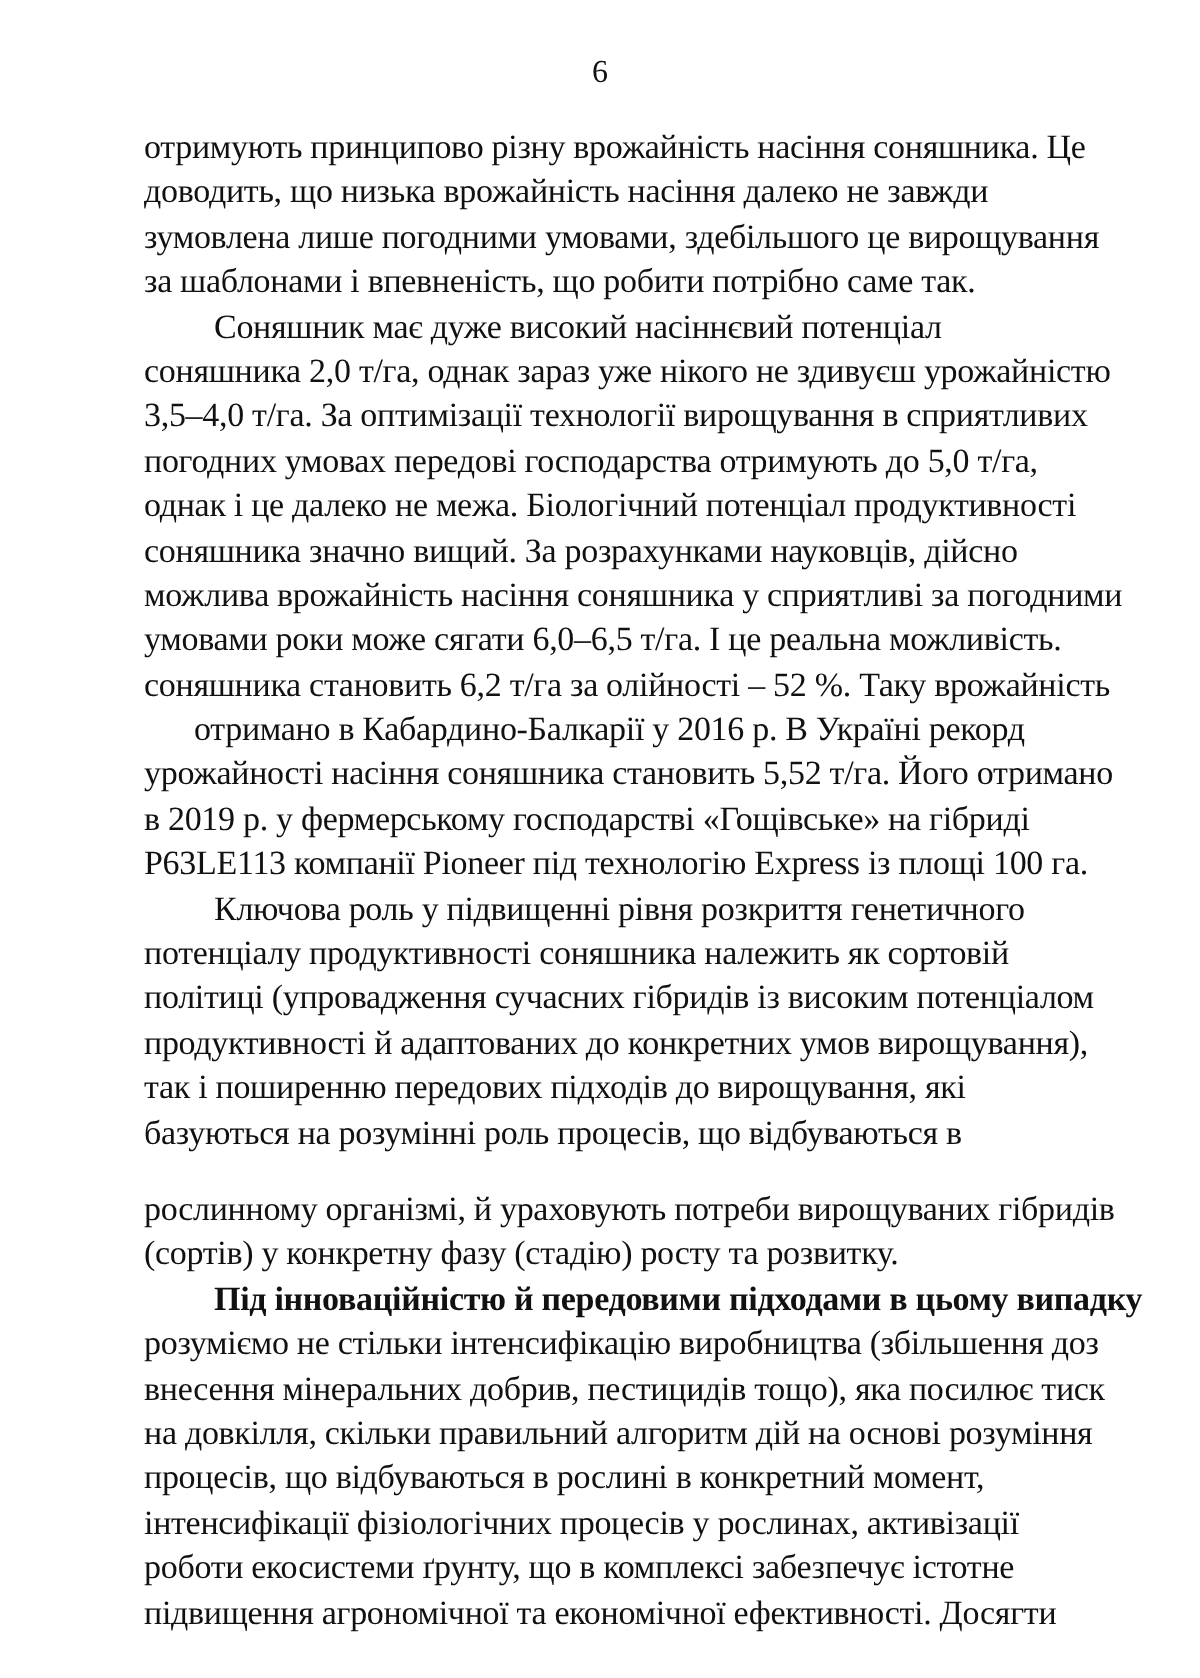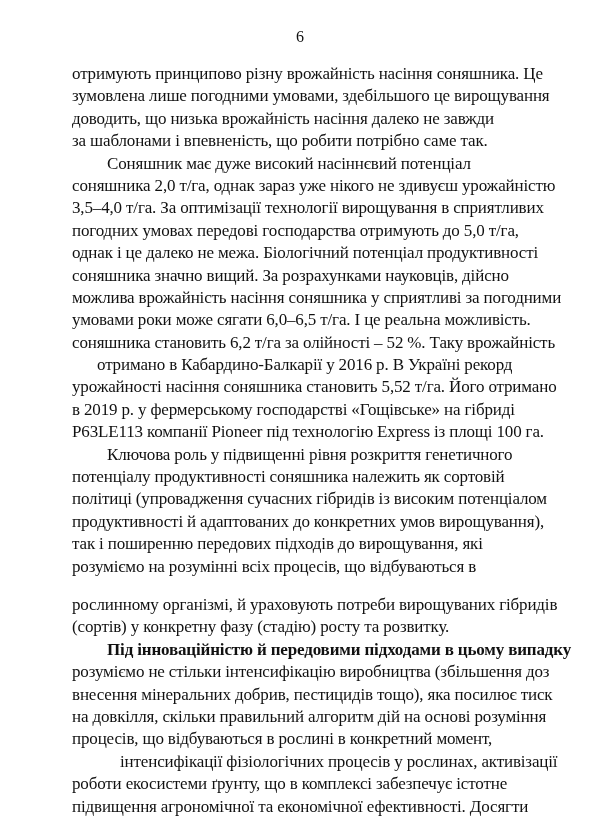--- a/index.html
+++ b/index.html
@@ -55,22 +55,22 @@
 </style>
 </head>
 <body>
 
 <div class="page-number">6</div>
 
 <div class="content">
 
   <div class="para">
     <span class="line" style="text-align-last: left;">отримують принципово різну врожайність насіння соняшника. Це</span>
+    <span class="line" style="text-align-last: left;">доводить, що низька врожайність насіння далеко не завжди</span>
     <span class="line" style="text-align-last: left;">зумовлена лише погодними умовами, здебільшого це вирощування</span>
-    <span class="line" style="text-align-last: left;">доводить, що низька врожайність насіння далеко не завжди</span>
     <span class="line last">за шаблонами і впевненість, що робити потрібно саме так.</span>
   </div>
 
   <div class="para">
     <span class="line first" style="text-align-last: left;">Соняшник має дуже високий насіннєвий потенціал</span>
     <span class="line" style="text-align-last: left;">соняшника 2,0 т/га, однак зараз уже нікого не здивуєш урожайністю</span>
     <span class="line" style="text-align-last: left;">3,5–4,0 т/га. За оптимізації технології вирощування в сприятливих</span>
     <span class="line" style="text-align-last: left;">погодних умовах передові господарства отримують до 5,0 т/га,</span>
     <span class="line" style="text-align-last: left;">однак і це далеко не межа. Біологічний потенціал продуктивності</span>
     <span class="line" style="text-align-last: left;">соняшника значно вищий. За розрахунками науковців, дійсно</span>
@@ -82,30 +82,30 @@
     <span class="line" style="text-align-last: left;">в 2019 р. у фермерському господарстві «Гощівське» на гібриді</span>
     <span class="line last">P63LE113 компанії Pioneer під технологію Express із площі 100 га.</span>
   </div>
 
   <div class="para">
     <span class="line first" style="text-align-last: left;">Ключова роль у підвищенні рівня розкриття генетичного</span>
     <span class="line" style="text-align-last: left;">потенціалу продуктивності соняшника належить як сортовій</span>
     <span class="line" style="text-align-last: left;">політиці (упровадження сучасних гібридів із високим потенціалом</span>
     <span class="line" style="text-align-last: left;">продуктивності й адаптованих до конкретних умов вирощування),</span>
     <span class="line" style="text-align-last: left;">так і поширенню передових підходів до вирощування, які</span>
-    <span class="line" style="text-align-last: left;">розуміємо на розумінні всіх процесів, що відбуваються в</span>
+    <span class="line" style="text-align-last: left;">базуються на розумінні роль процесів, що відбуваються в</span>
     <span class="line" style="text-align-last: left; margin-top: 16px;">рослинному організмі, й ураховують потреби вирощуваних гібридів</span>
     <span class="line last">(сортів) у конкретну фазу (стадію) росту та розвитку.</span>
   </div>
 
   <div class="para">
     <span class="line first" style="text-align-last: left; font-weight: bold;">Під інноваційністю й передовими підходами в цьому випадку</span>
     <span class="line" style="text-align-last: left;">розуміємо не стільки інтенсифікацію виробництва (збільшення доз</span>
     <span class="line" style="text-align-last: left;">внесення мінеральних добрив, пестицидів тощо), яка посилює тиск</span>
     <span class="line" style="text-align-last: left;">на довкілля, скільки правильний алгоритм дій на основі розуміння</span>
     <span class="line" style="text-align-last: left;">процесів, що відбуваються в рослині в конкретний момент,</span>
-    <span class="line" style="text-align-last: left; margin-left: 48px;">інтенсифікації фізіологічних процесів у рослинах, активізації</span>
+    <span class="line" style="text-align-last: left;">інтенсифікації фізіологічних процесів у рослинах, активізації</span>
     <span class="line" style="text-align-last: left;">роботи екосистеми ґрунту, що в комплексі забезпечує істотне</span>
     <span class="line" style="text-align-last: left;">підвищення агрономічної та економічної ефективності. Досягти</span>
 
   </div>
 
 </div>
 
 </body></html>

